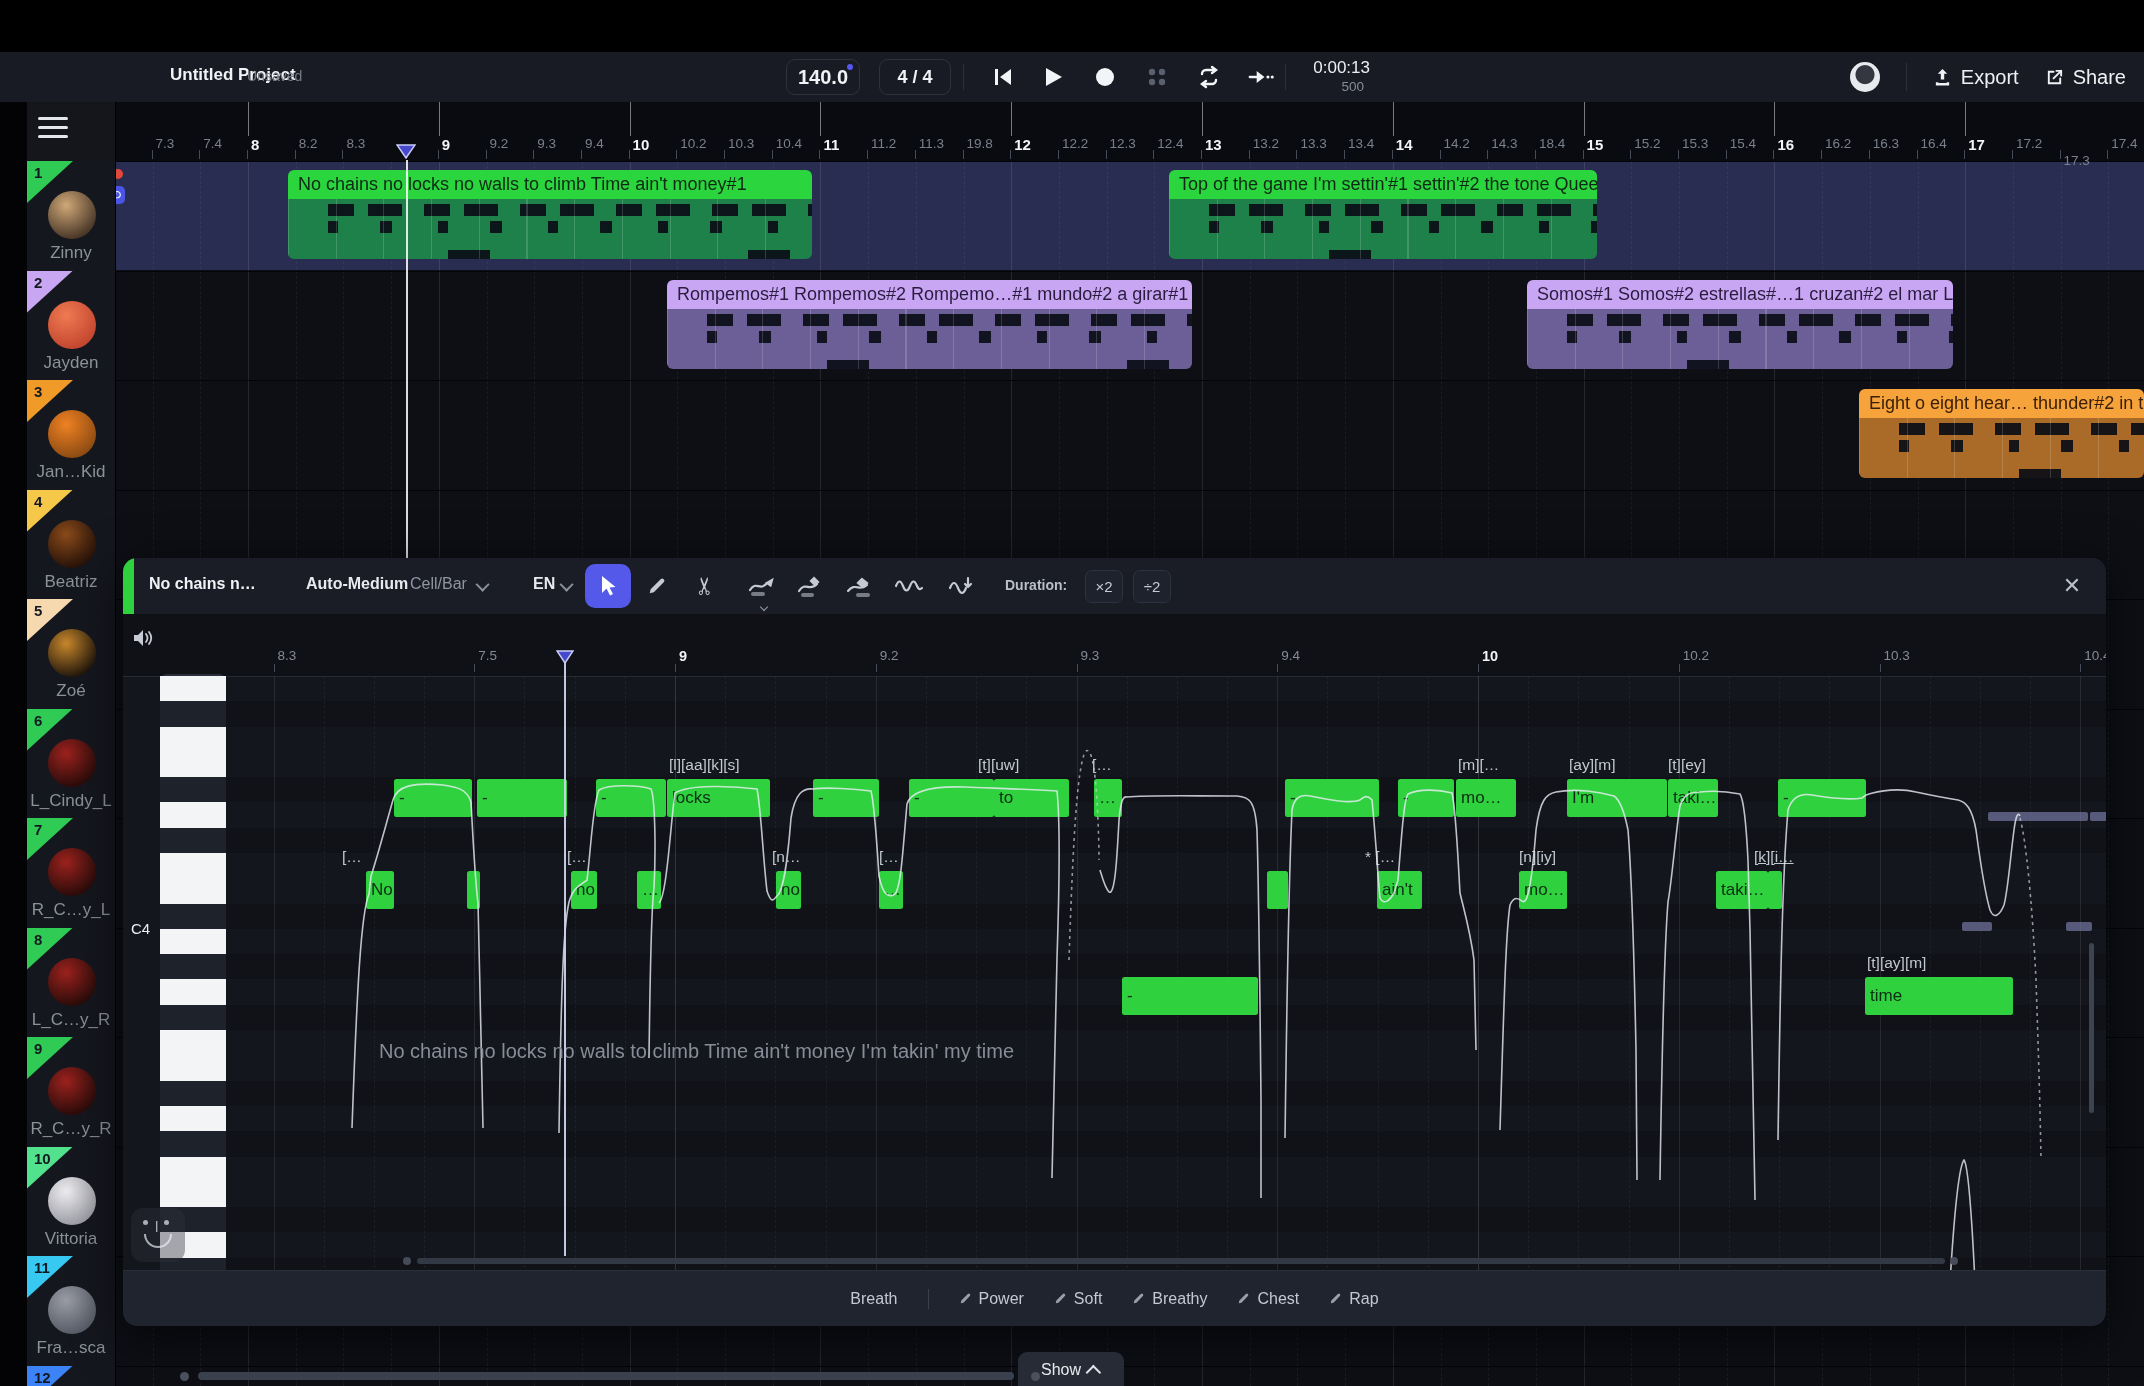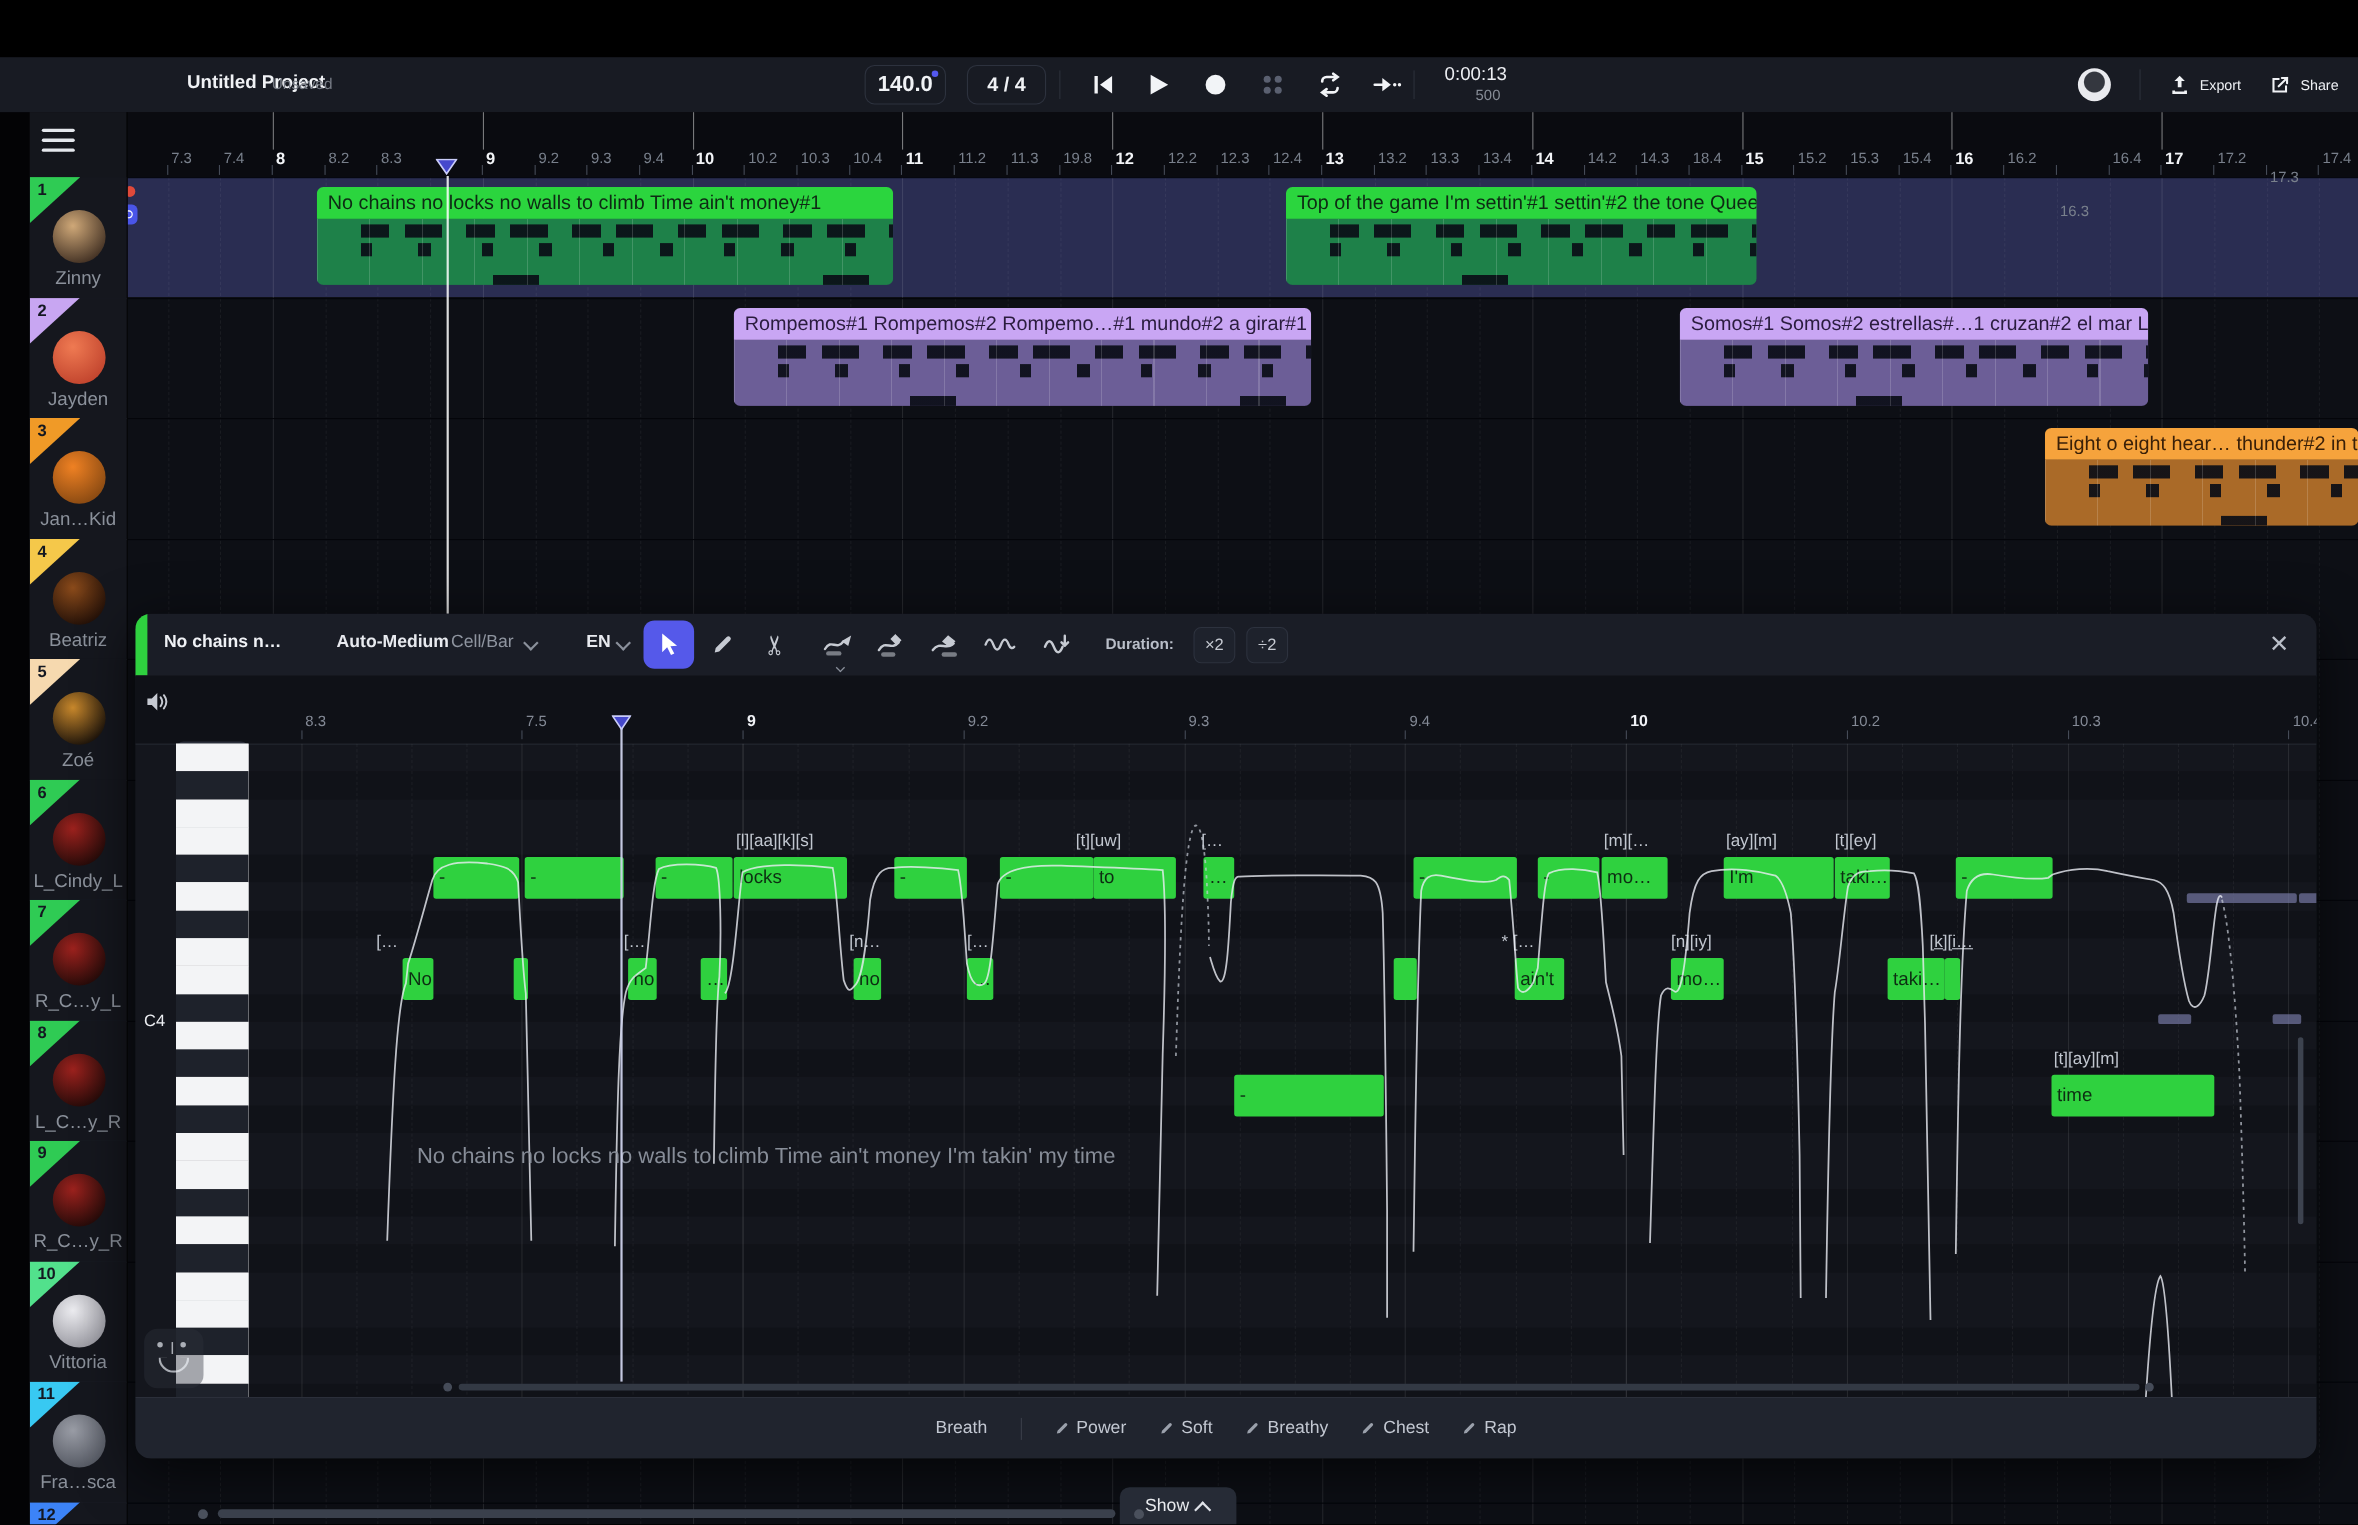--- a/index.html
+++ b/index.html
@@ -12,21 +12,21 @@
   .tb-title{position:absolute;left:170px;top:13px;font-size:17px;font-weight:600;color:#f0f2f5;}
   .tb-status{position:absolute;left:247px;top:16px;font-size:14px;color:#767b85;}
   .tb-box{position:absolute;top:7px;height:34px;border:1.5px solid #2d323e;border-radius:9px;
           display:flex;align-items:center;justify-content:center;font-weight:600;color:#f0f2f5;}
   .tb-sep{position:absolute;top:12px;width:1px;height:26px;background:#2b303a;}
   .ticon{position:absolute;top:13px;width:26px;height:24px;display:flex;align-items:center;justify-content:center;}
   .tb-time{position:absolute;left:1294px;top:6px;width:76px;text-align:right;}
   .tb-time .t1{font-size:17px;color:#eceef2;}
   .tb-time .t2{font-size:13.5px;color:#868c96;margin-top:1px;margin-right:6px;}
   .tb-right{position:absolute;right:18px;top:10px;display:flex;align-items:center;gap:26px;}
-  .tb-btn{display:flex;align-items:center;gap:9px;font-size:13px;color:#eef0f4;}
+  .tb-btn{display:flex;align-items:center;gap:9px;font-size:20px;color:#eef0f4;}
   .avatar-user{width:30px;height:30px;border-radius:50%;
      background:radial-gradient(circle at 50% 42%,#34373f 0 9px,#e9eaee 10px 100%);}
   .clip{position:absolute;border-radius:6px;overflow:hidden;}
   .clip .hdr{height:29px;line-height:29px;padding:0 10px;font-size:18px;white-space:nowrap;overflow:hidden;}
   .clip .body{position:relative;height:60px;overflow:hidden;}
   .band{position:absolute;left:40px;right:0;background-repeat:repeat-x;}
   .b1{top:5px;height:12px;background-image:repeating-linear-gradient(90deg,rgba(10,13,22,.92) 0 26px,transparent 26px 40px,rgba(10,13,22,.92) 40px 74px,transparent 74px 96px);}
   .b2{top:22px;height:12px;background-image:repeating-linear-gradient(90deg,rgba(10,13,22,.92) 0 10px,transparent 10px 52px,rgba(10,13,22,.92) 52px 64px,transparent 64px 110px);}
   .b3{bottom:0;height:9px;background-image:repeating-linear-gradient(90deg,transparent 0 120px,rgba(10,13,22,.92) 120px 162px,transparent 162px 300px);}
   .beatl{position:absolute;inset:0;background-image:repeating-linear-gradient(90deg,rgba(255,255,255,.16) 0 1px,transparent 1px 47.7px);}
@@ -296,21 +296,21 @@
       <div style="position: absolute; left: 1678px; top: 48px; width: 1px; height: 9px; background: rgb(69, 75, 87);"></div>
       <div style="position: absolute; left: 1682px; top: 34px; white-space: nowrap; font-size: 13.5px; color: rgb(121, 128, 140); font-weight: 400;">15.3</div>
       <div style="position: absolute; left: 1725.7px; top: 48px; width: 1px; height: 9px; background: rgb(69, 75, 87);"></div>
       <div style="position: absolute; left: 1729.7px; top: 34px; white-space: nowrap; font-size: 13.5px; color: rgb(121, 128, 140); font-weight: 400;">15.4</div>
       <div style="position: absolute; left: 1774.4px; top: 0px; width: 1px; height: 34px; background: rgba(255, 255, 255, 0.45);"></div>
       <div style="position: absolute; left: 1773.4px; top: 48px; width: 1px; height: 9px; background: rgb(69, 75, 87);"></div>
       <div style="position: absolute; left: 1777.4px; top: 34px; white-space: nowrap; font-size: 15px; color: rgb(242, 244, 247); font-weight: 700;">16</div>
       <div style="position: absolute; left: 1821.1px; top: 48px; width: 1px; height: 9px; background: rgb(69, 75, 87);"></div>
       <div style="position: absolute; left: 1825.1px; top: 34px; white-space: nowrap; font-size: 13.5px; color: rgb(121, 128, 140); font-weight: 400;">16.2</div>
       <div style="position: absolute; left: 1868.8px; top: 48px; width: 1px; height: 9px; background: rgb(69, 75, 87);"></div>
-      <div style="position: absolute; left: 1872.8px; top: 34px; white-space: nowrap; font-size: 13.5px; color: rgb(121, 128, 140); font-weight: 400; margin-top: 48px;">16.3</div>
+      <div style="position: absolute; left: 1872.8px; top: 34px; white-space: nowrap; font-size: 13.5px; color: rgb(121, 128, 140); font-weight: 400;">16.3</div>
       <div style="position: absolute; left: 1916.5px; top: 48px; width: 1px; height: 9px; background: rgb(69, 75, 87);"></div>
       <div style="position: absolute; left: 1920.5px; top: 34px; white-space: nowrap; font-size: 13.5px; color: rgb(121, 128, 140); font-weight: 400;">16.4</div>
       <div style="position: absolute; left: 1965.2px; top: 0px; width: 1px; height: 34px; background: rgba(255, 255, 255, 0.45);"></div>
       <div style="position: absolute; left: 1964.2px; top: 48px; width: 1px; height: 9px; background: rgb(69, 75, 87);"></div>
       <div style="position: absolute; left: 1968.2px; top: 34px; white-space: nowrap; font-size: 15px; color: rgb(242, 244, 247); font-weight: 700;">17</div>
       <div style="position: absolute; left: 2011.9px; top: 48px; width: 1px; height: 9px; background: rgb(69, 75, 87);"></div>
       <div style="position: absolute; left: 2015.9px; top: 34px; white-space: nowrap; font-size: 13.5px; color: rgb(121, 128, 140); font-weight: 400;">17.2</div>
       <div style="position: absolute; left: 2059.6px; top: 48px; width: 1px; height: 9px; background: rgb(69, 75, 87);"></div>
       <div style="position: absolute; left: 2063.6px; top: 51px; white-space: nowrap; font-size: 13.5px; color: rgb(121, 128, 140); font-weight: 400;">17.3</div>
       <div style="position: absolute; left: 2107.3px; top: 48px; width: 1px; height: 9px; background: rgb(69, 75, 87);"></div>

